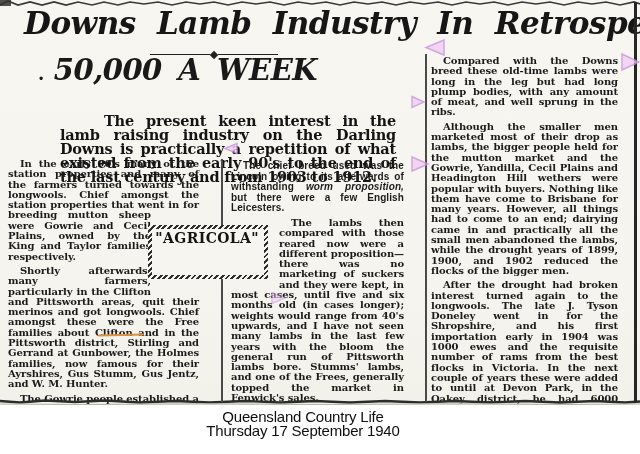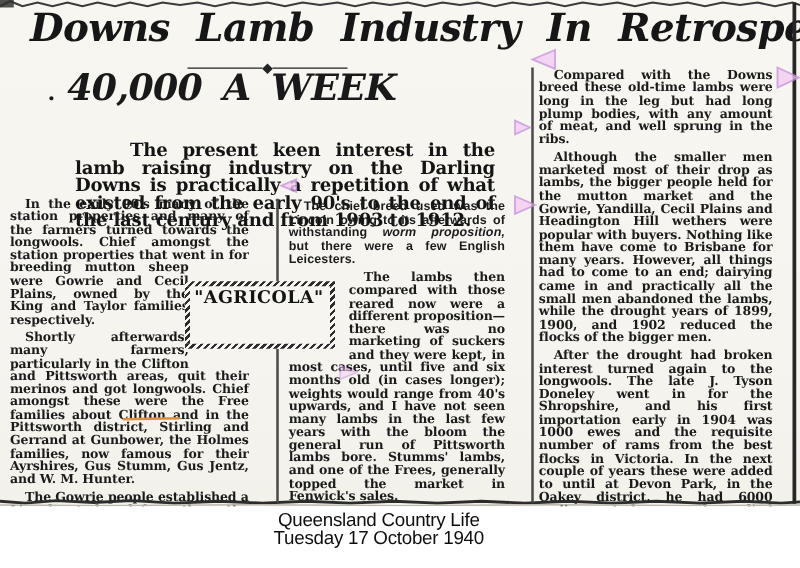--- a/index.html
+++ b/index.html
@@ -101,21 +101,21 @@
     </svg>
 
     <h1 id="headline">Downs Lamb Industry In Retrospect</h1>
 
     <div id="deco-rule">
       <div class="bar"></div>
       <div class="diamond"></div>
       <div class="bar"></div>
     </div>
 
-    <h2 id="subhead"><span class="dot">.</span><span>40,000 A WEEK</span></h2>
+    <h2 id="subhead"><span class="dot">.</span><span>50,000 A WEEK</span></h2>
 
     <p id="intro">The present keen interest in the lamb raising industry on the Darling Downs is practically a repetition of what existed from the early 90's to the end of the last century and from 1903 to 1912.</p>
 
     <div class="vline" id="divider-left-middle"></div>
     <div class="vline" id="divider-middle-right"></div>
     <div class="vline" id="clip-right-edge"></div>
 
     <div class="col" id="col-left">
       <div class="intrude"></div>
       <p>In the early 90's many of the station properties and many of the farmers turned towards the longwools. Chief amongst the station properties that went in for breeding mutton sheep were Gowrie and Cecil Plains, owned by the King and Taylor families respectively.</p>
@@ -163,16 +163,16 @@
 
     <svg class="torn" style="top:396px" width="640" height="9">
       <polyline points="0,5 20,6.5 45,4.5 75,6 105,4.5 140,6.5 175,5 210,6.5 245,5 280,6.5 315,5 350,6.5 385,5 420,6.5 455,5 490,6.5 525,5 560,6.5 595,5 625,6.5 640,5.5" fill="none" stroke="#2c2c2c" stroke-width="2.3"></polyline>
       <polyline points="0,8 80,8.5 200,7.8 320,8.5 440,7.8 560,8.5 640,8" fill="none" stroke="#b9b7ae" stroke-width="1.2"></polyline>
     </svg>
 
   </div>
 
   <div id="caption">
     <div>Queensland Country Life</div>
-    <div>Tuesday 17 October 1940</div>
+    <div>Thursday 17 September 1940</div>
   </div>
 
 </div>
 
 </body></html>

